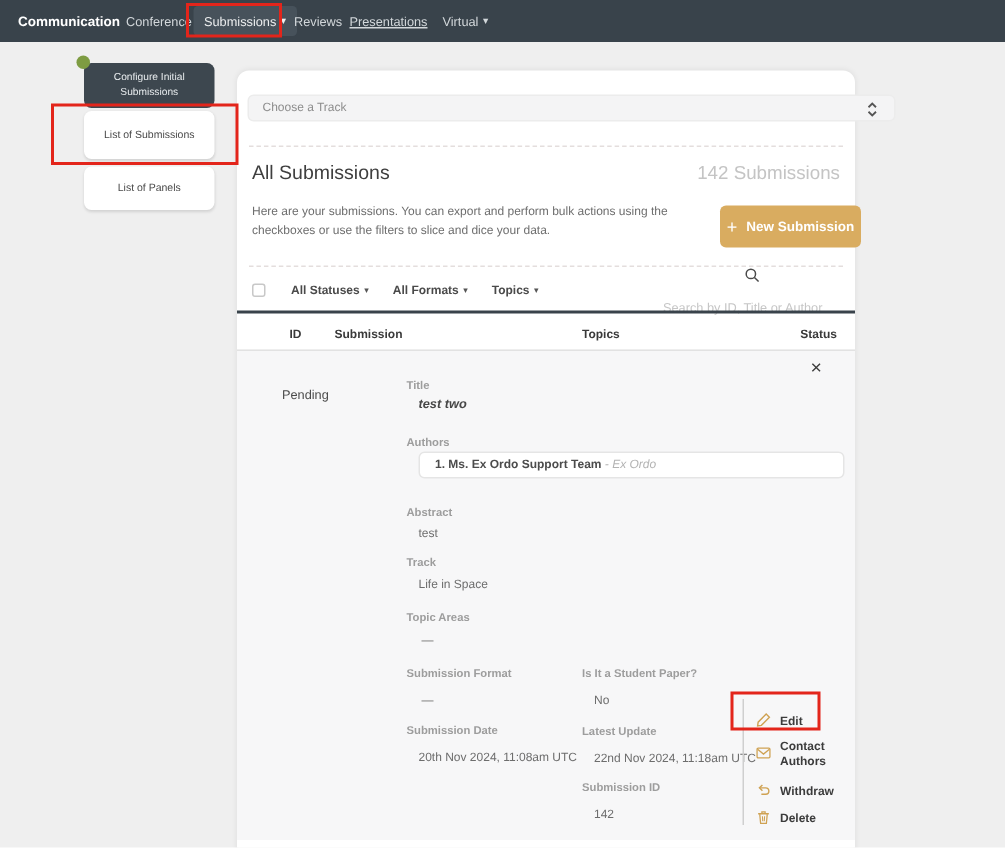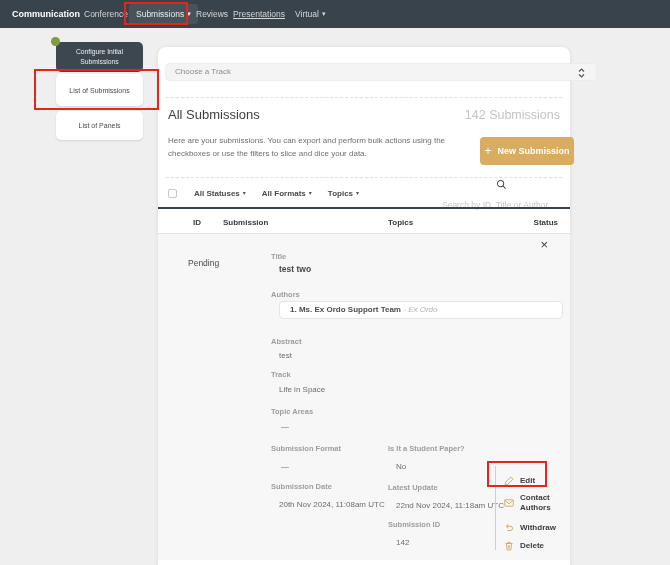--- a/index.html
+++ b/index.html
@@ -60,21 +60,21 @@
   .table-head span { position:absolute; top:9px; font-size:8px; font-weight:bold; color:#3a3a3a; }
   .col-id { left:35px; } .col-sub { left:65px; } .col-panel { left:230px; } .col-status { right:12px; }
 
   
   .detail-row { position:absolute; left:0; right:0; top:186px; height:327px; background:#f7f7f8; border-top:1px solid #e2e2e2; }
   .status-pending { position:absolute; left:30px; top:24px; font-size:8.5px; font-weight:normal; color:#4a4a4a; }
   .close-x { position:absolute; right:22px; top:4px; font-size:13px; color:#3d3d3d; cursor:pointer; line-height:1; }
 
   .lbl { position:absolute; font-size:7.5px; font-weight:bold; color:#9d9d9d; }
   .val { position:absolute; font-size:8px; color:#6d6d6d; }
-  .val.strong { font-weight:bold; color:#474747; font-size:8.5px; }
+  .val.strong { font-weight:bold; color:#474747; font-size:8.5px;font-style:italic; }
 
   .l-title { left:113px; top:18px; }  .v-title { left:121px; top:30px; }
   .l-authors { left:113px; top:56px; }
   .authors-box { position:absolute; left:121px; top:67px; width:284px; height:18px; background:#fff; border:1px solid #e5e5e5; border-radius:4px; line-height:16px; padding-left:10px; font-size:8px; }
   .author-name { font-weight:bold; color:#4c4c4c; }
   .author-aff { font-style:italic; color:#b3b3b3; }
   .l-abstract { left:113px; top:103px; } .v-abstract { left:121px; top:117px; }
   .l-track { left:113px; top:136px; }   .v-track { left:121px; top:151px; }
   .l-topics { left:113px; top:173px; }  .v-topics { left:123px; top:188px; }
   .l-fmt { left:113px; top:210px; }     .v-fmt { left:123px; top:228px; }

